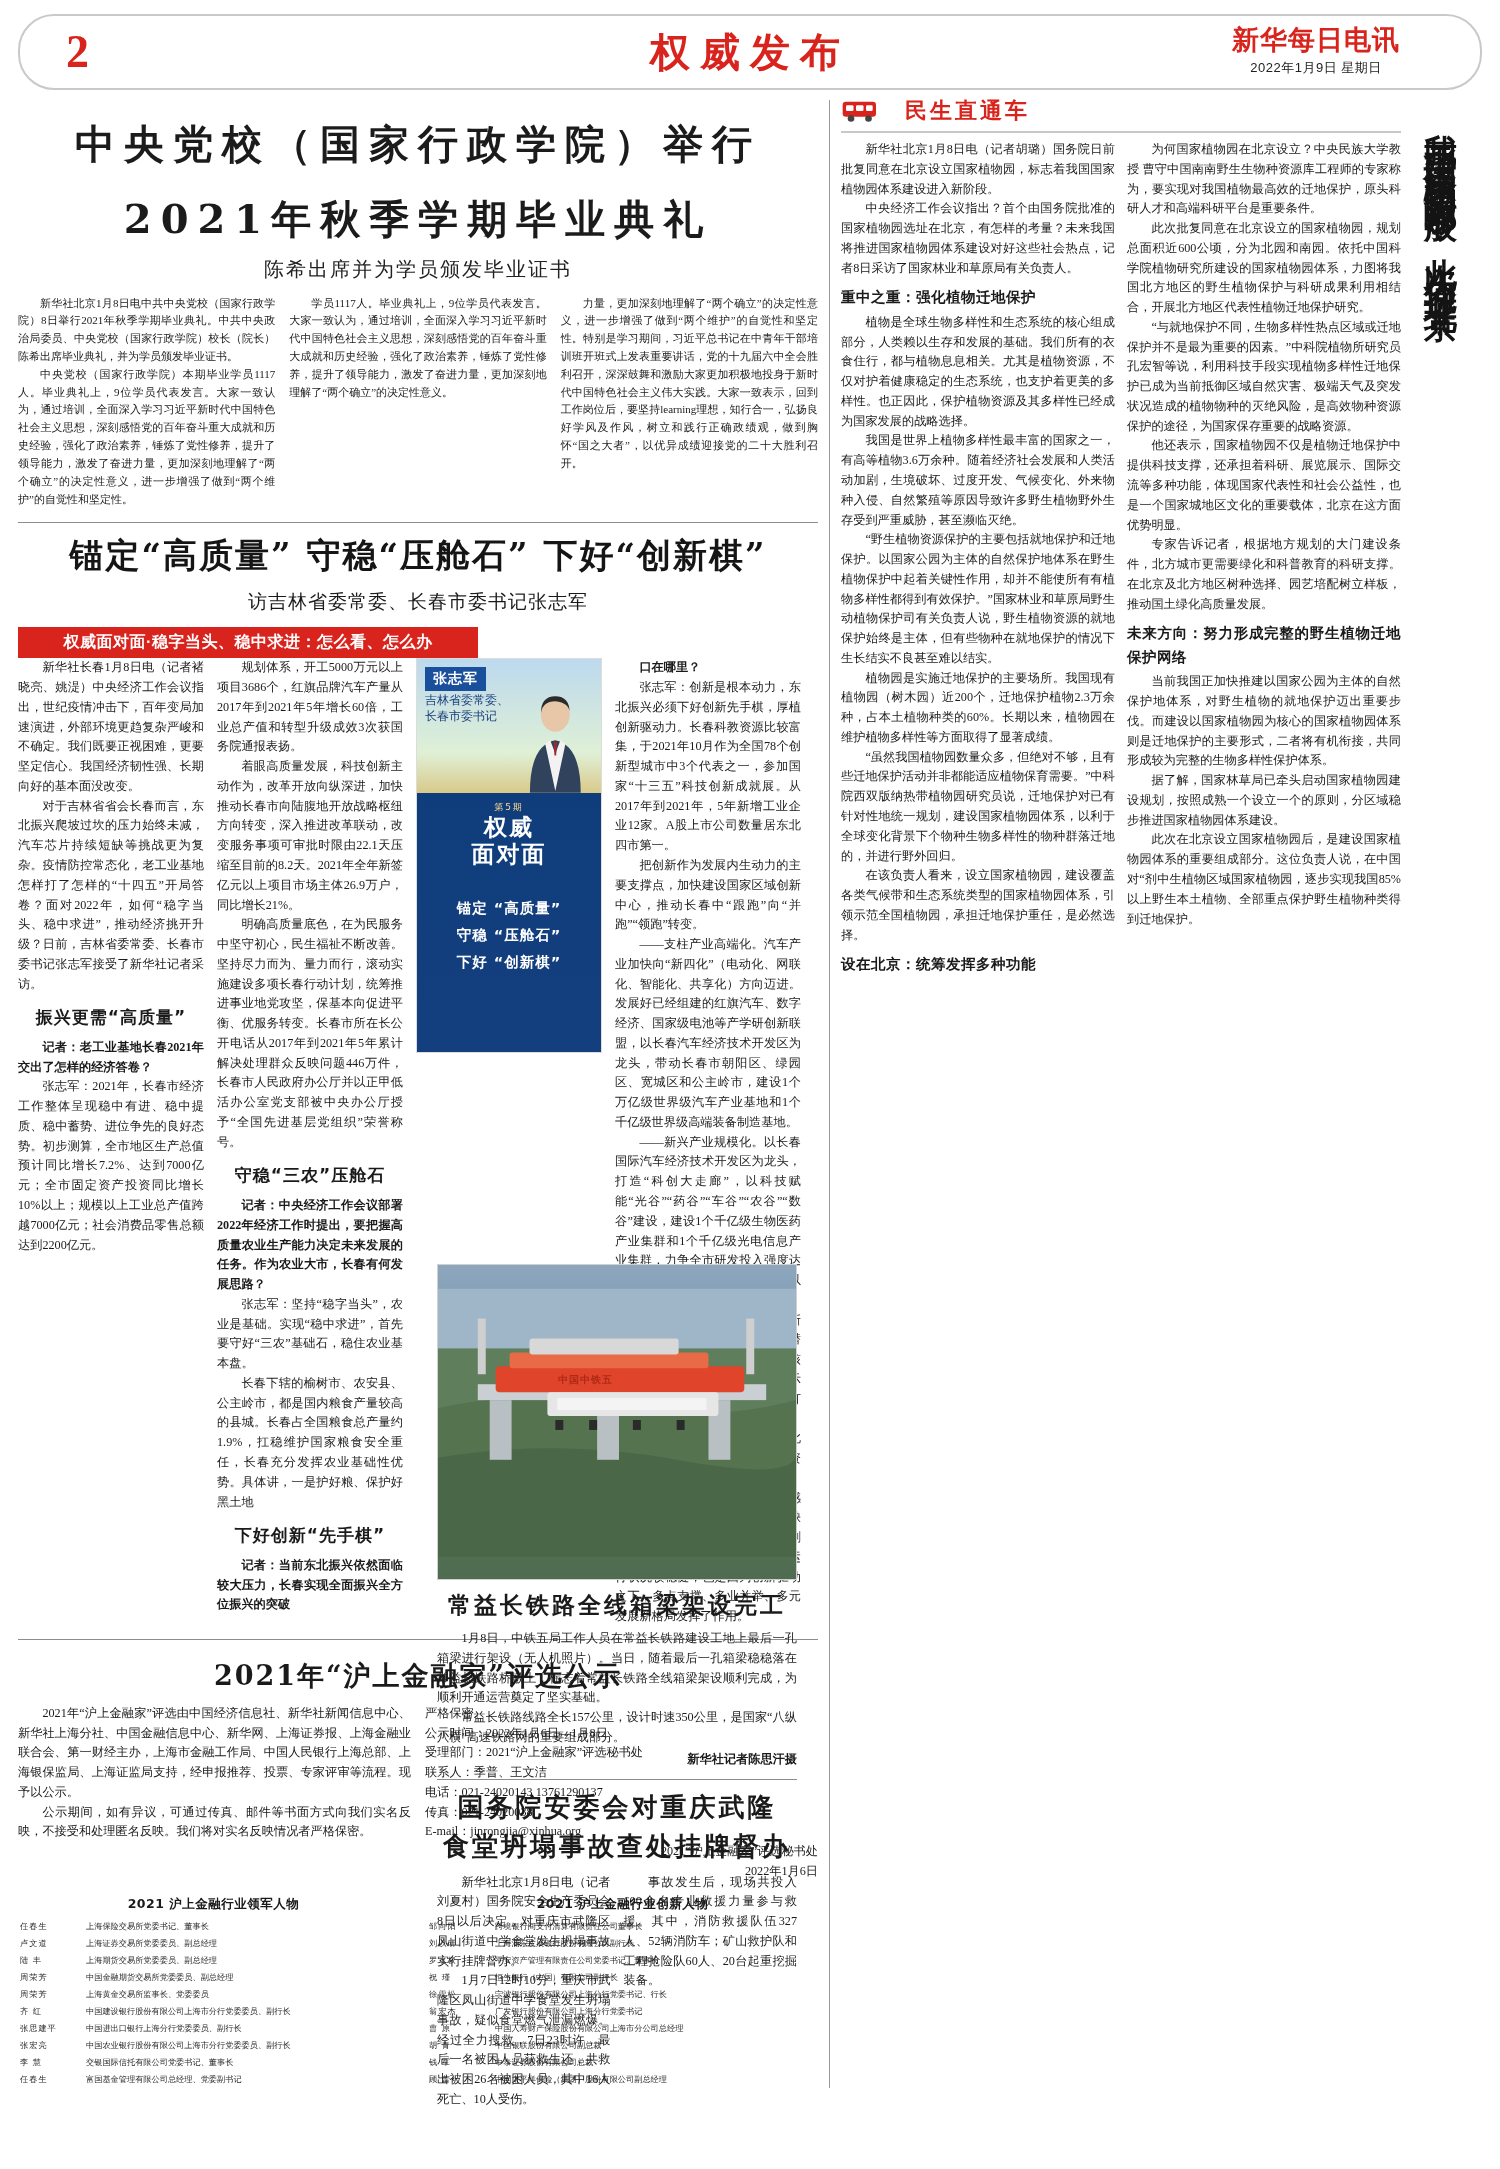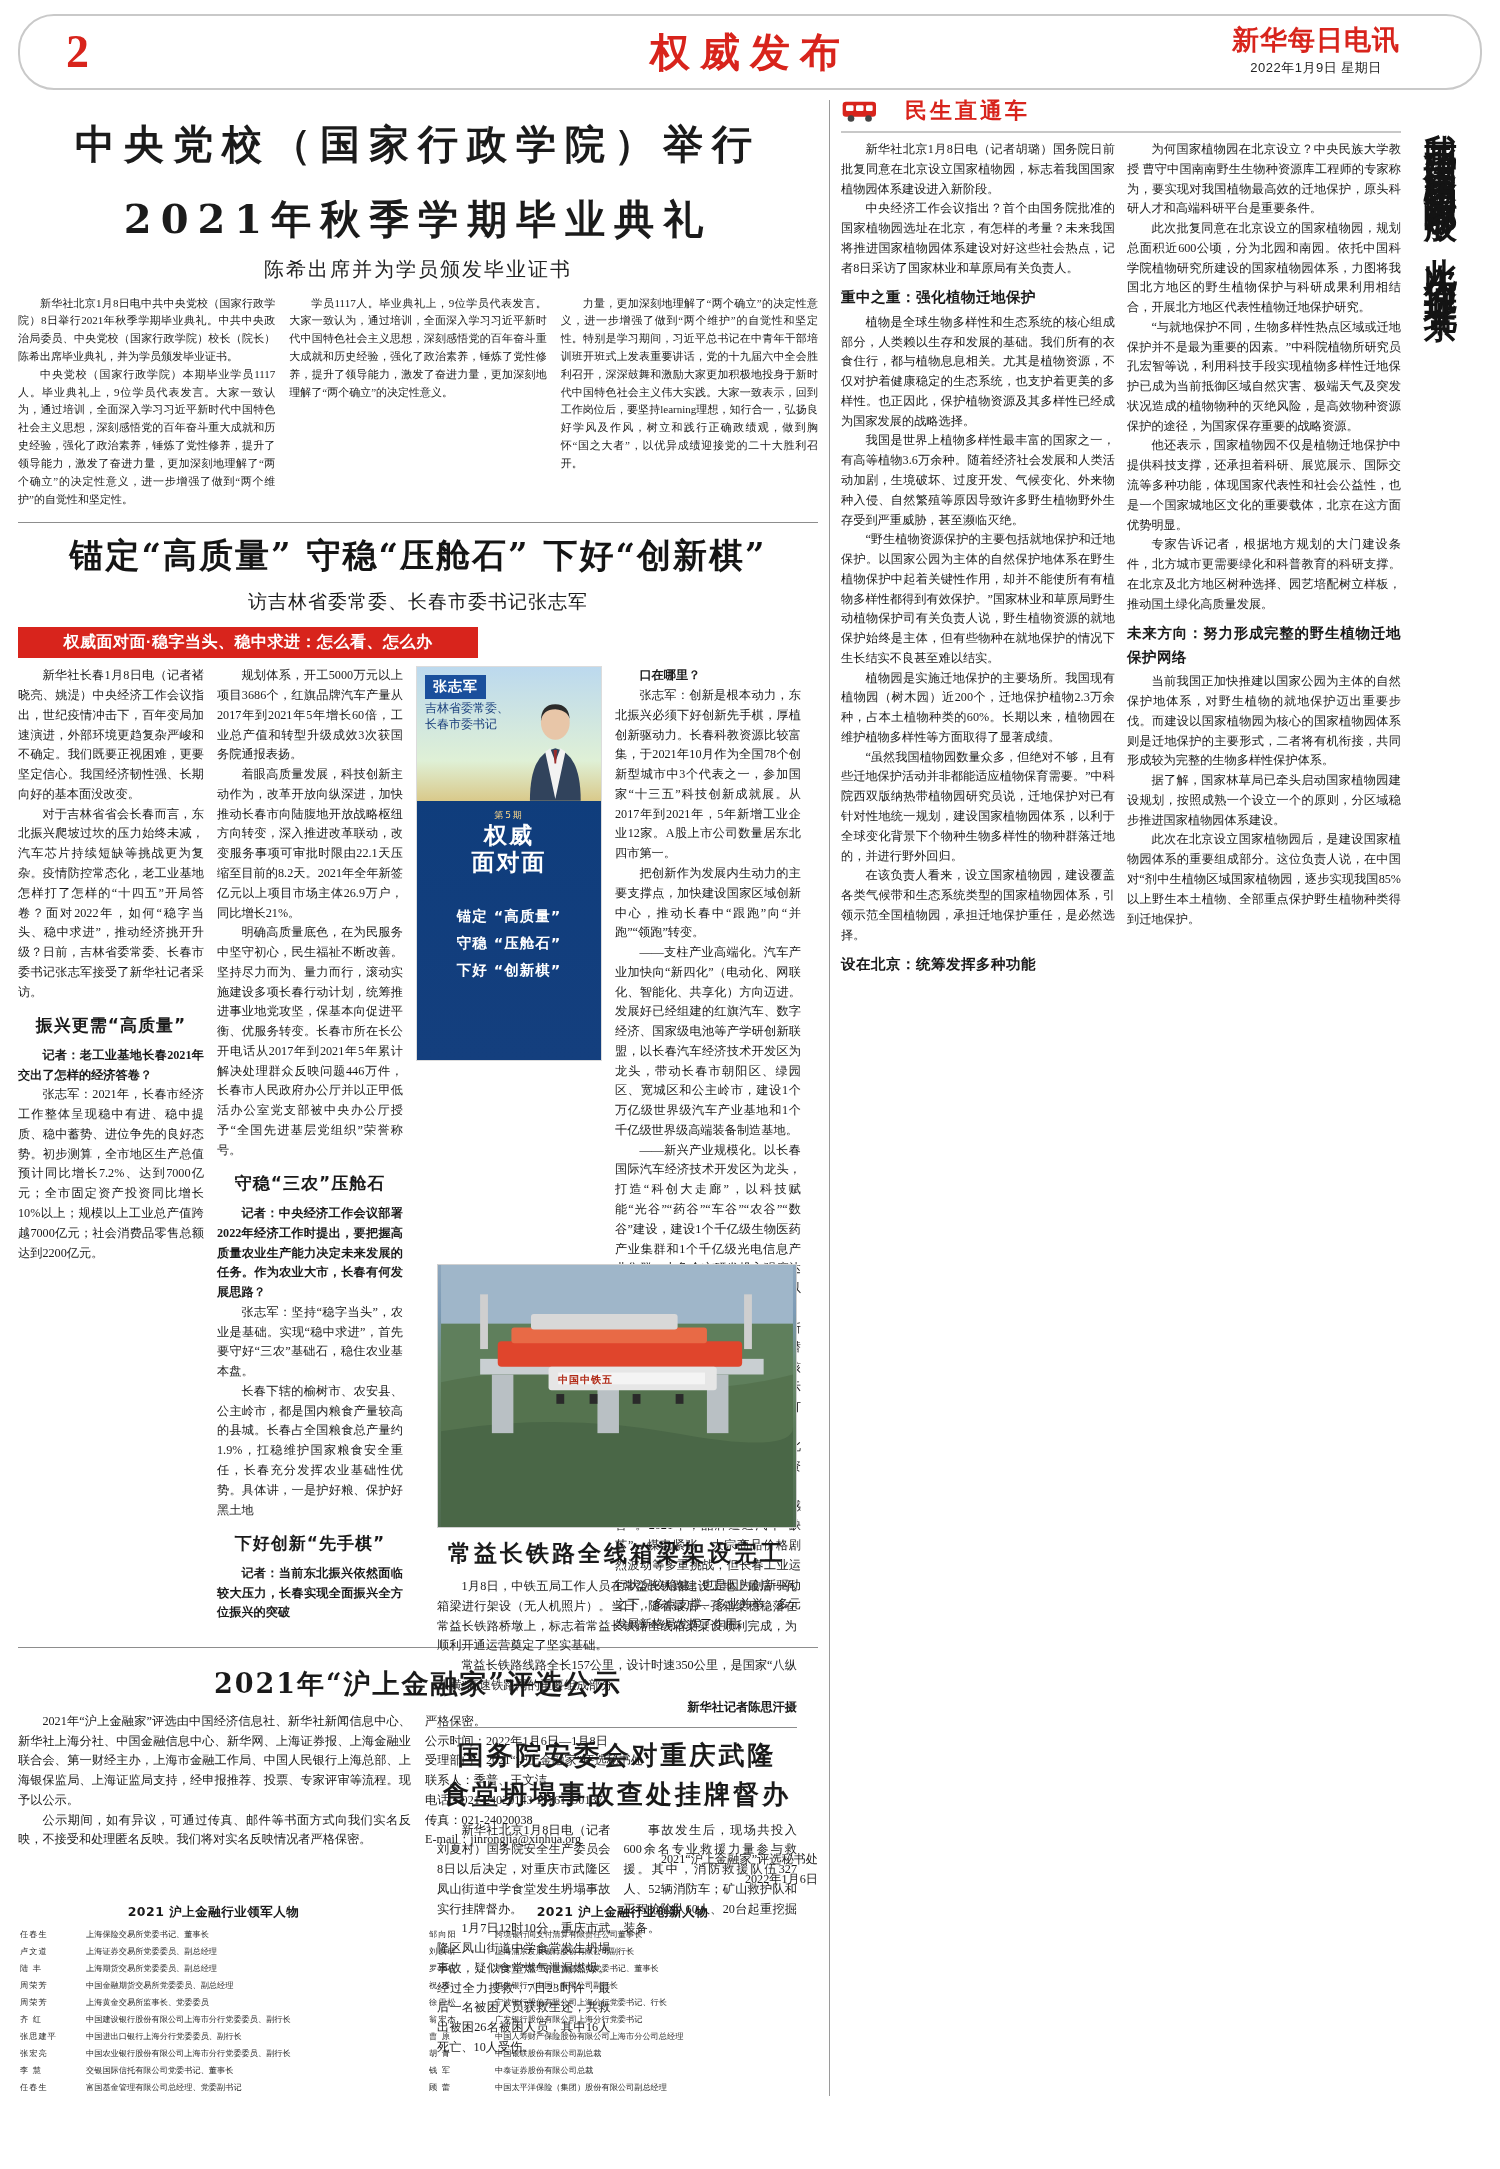--- a/index.html
+++ b/index.html
@@ -83,21 +83,21 @@
     text-align:center;font-size:19px;margin:10px 0 12px 0;letter-spacing:1px;
     font-family:"Liberation Sans","DejaVu Sans",sans-serif;
   }
   .redbar{
     background:#d8241c;color:#fff;
     font-family:"Liberation Sans","DejaVu Sans",sans-serif;
     font-weight:bold;font-size:16px;letter-spacing:0.5px;
     padding:5px 10px;text-align:center;
     width:460px;box-sizing:border-box;
   }
-  .a2-cols{display:flex;gap:13px;margin-top:8px;}
+  .a2-cols{display:flex;gap:13px;margin-top:0;}
   .a2-c{width:186px;flex:0 0 186px;font-size:12.2px;line-height:1.62;text-align:justify;}
   .a2-c p{margin:0;text-indent:2em;}
   .sub-h{
     text-align:center;font-weight:bold;font-size:17px;margin:10px 0 6px 0;
     font-family:"DejaVu Sans","Liberation Sans",sans-serif;letter-spacing:1px;
   }
   .qa-q{font-weight:bold;}
 
   
   .poster{
@@ -179,21 +179,21 @@
   .vert-title{
     writing-mode:vertical-rl;text-orientation:upright;
     font-family:"DejaVu Serif","Liberation Serif",serif;
     font-weight:bold;font-size:33px;letter-spacing:7px;line-height:1.12;
     color:#141414;height:800px;margin:12px auto 0 auto;display:block;
     white-space:nowrap;
   }
 
   
   .photo{
-    width:100%;height:264px;position:relative;overflow:hidden;
+    width:100%;height:316px;position:relative;overflow:hidden;
     background:linear-gradient(180deg,#8ea7bd 0%,#7c9ab5 18%,#6f8f72 40%,#5d7c5c 62%,#4f6b50 100%);
     border:1px solid #d0d0d0;box-sizing:border-box;margin-top:10px;
   }
   .photo-cap{
     text-align:center;font-family:"DejaVu Serif","Liberation Serif",serif;
     font-weight:bold;font-size:23px;letter-spacing:3px;margin:10px 0 8px 0;
   }
 
   .mid-h{
     text-align:center;font-family:"DejaVu Serif","Liberation Serif",serif;

